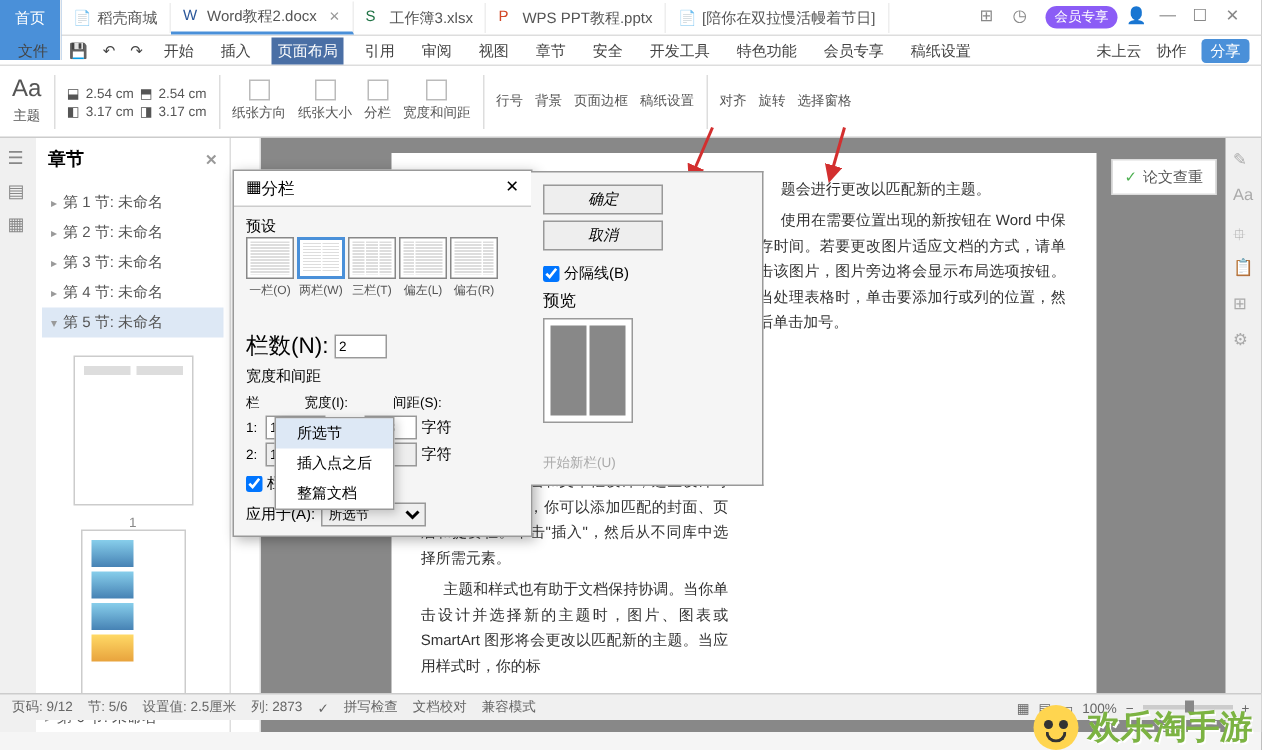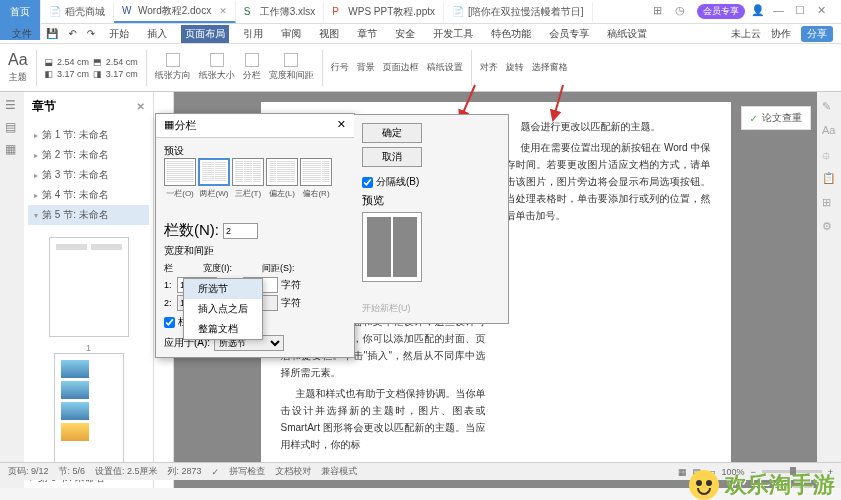--- a/index.html
+++ b/index.html
@@ -76,21 +76,21 @@
 .spinner.sm { width: 35px; }
 .wh-header { display: flex; gap: 30px; font-size: 9px; margin: 4px 0 2px; }
 .wh-row { display: flex; gap: 3px; align-items: center; margin-bottom: 2px; }
 .wh-row .num { width: 10px; font-size: 9px; }
 .chk { display: flex; align-items: center; gap: 3px; font-size: 10px; margin: 4px 0; }
 .chk input { width: 11px; height: 11px; }
 .apply-row { display: flex; align-items: center; gap: 4px; margin-top: 6px; }
 .apply-row select { width: 70px; height: 16px; font-size: 9px; border: 1px solid #999; }
 .dlg-right { position: absolute; right: -155px; top: 0; width: 155px; background: #f5f5f5; border: 1px solid #999; border-left: none; padding: 8px; }
 .dlg-btns { display: flex; flex-direction: column; gap: 4px; margin-bottom: 8px; }
-.dlg-btn { width: 60px; height: 20px; border: 1px solid #999; background: #eee; font-size: 10px; }
+.dlg-btn { width: 80px; height: 20px; border: 1px solid #999; background: #eee; font-size: 10px; font-style: italic; }
 .preview-box { width: 60px; height: 70px; border: 1px solid #999; background: #fff; margin: 4px 0; display: flex; padding: 4px; gap: 2px; }
 .preview-box .pc { flex: 1; background: #888; }
 .dropdown-menu { position: absolute; left: 183px; top: 278px; background: #fff; border: 1px solid #999; font-size: 10px; z-index: 101; box-shadow: 2px 2px 6px rgba(0,0,0,0.2); }
 .dropdown-menu .dm-item { padding: 3px 14px; }
 .dropdown-menu .dm-item.hl { background: #dde8f5; }
 
 
 .arrow-red { position: absolute; z-index: 90; pointer-events: none; }
 .arrow-red svg { overflow: visible; }
 

